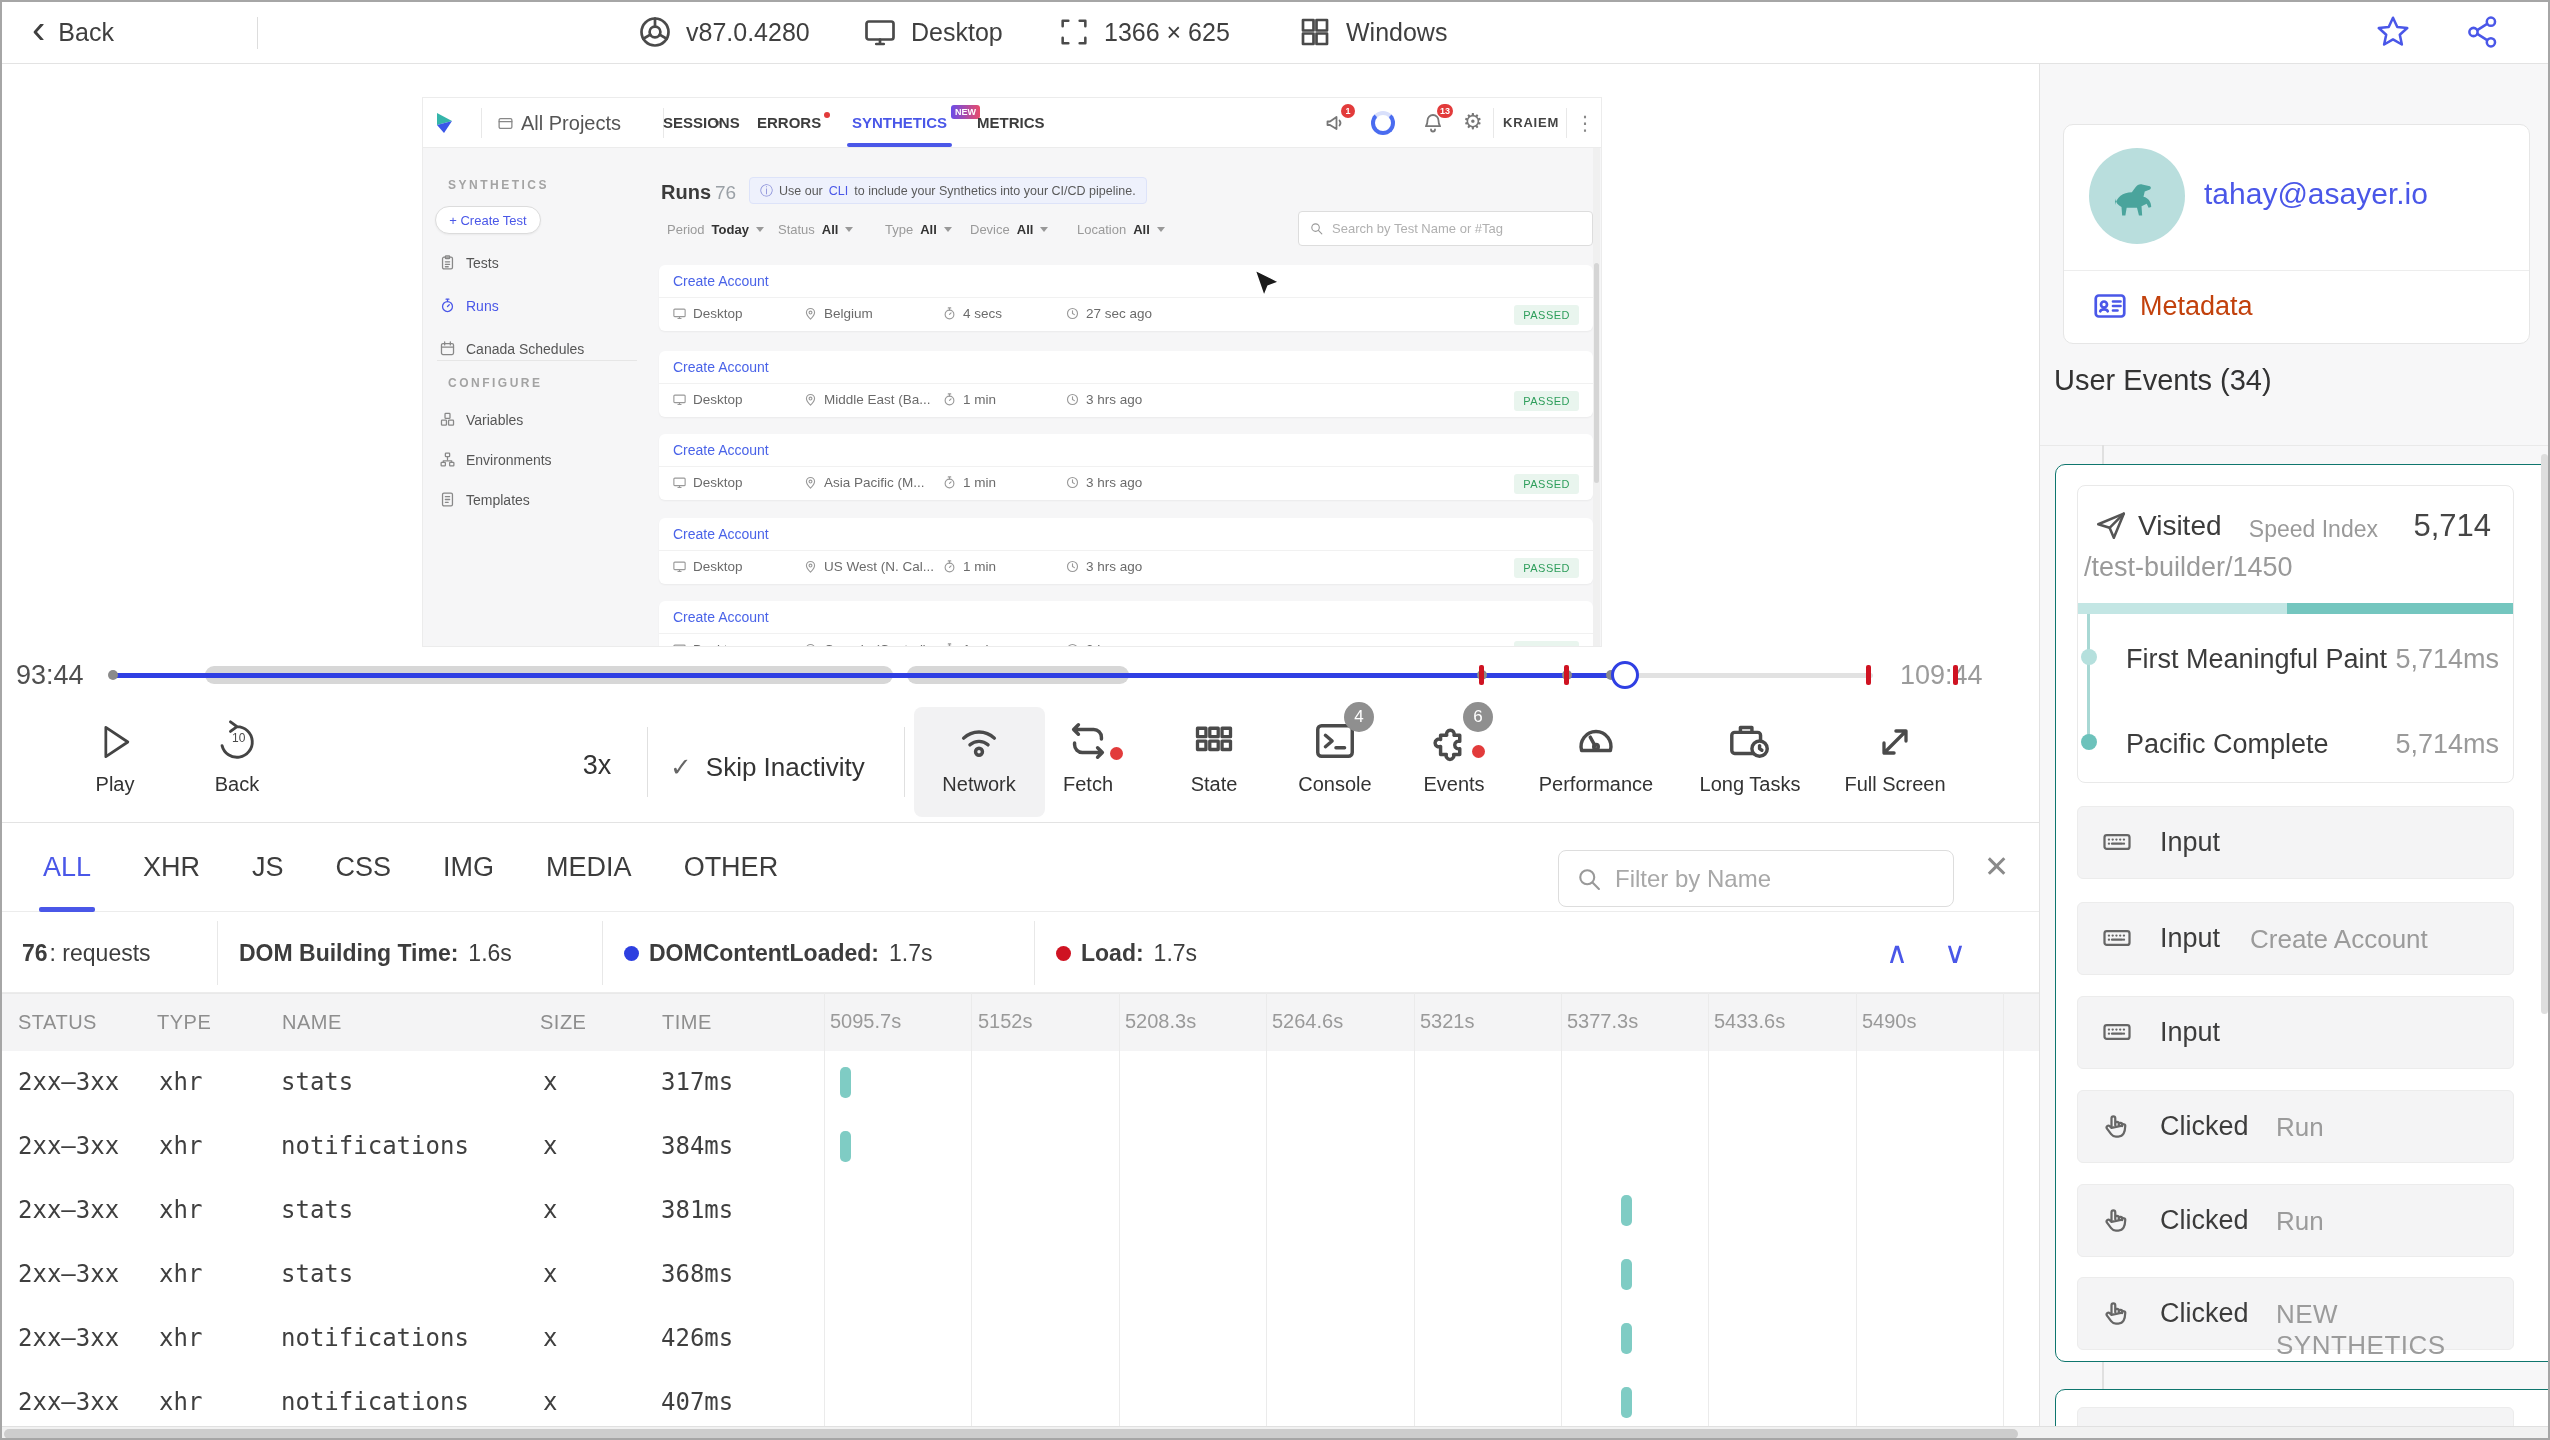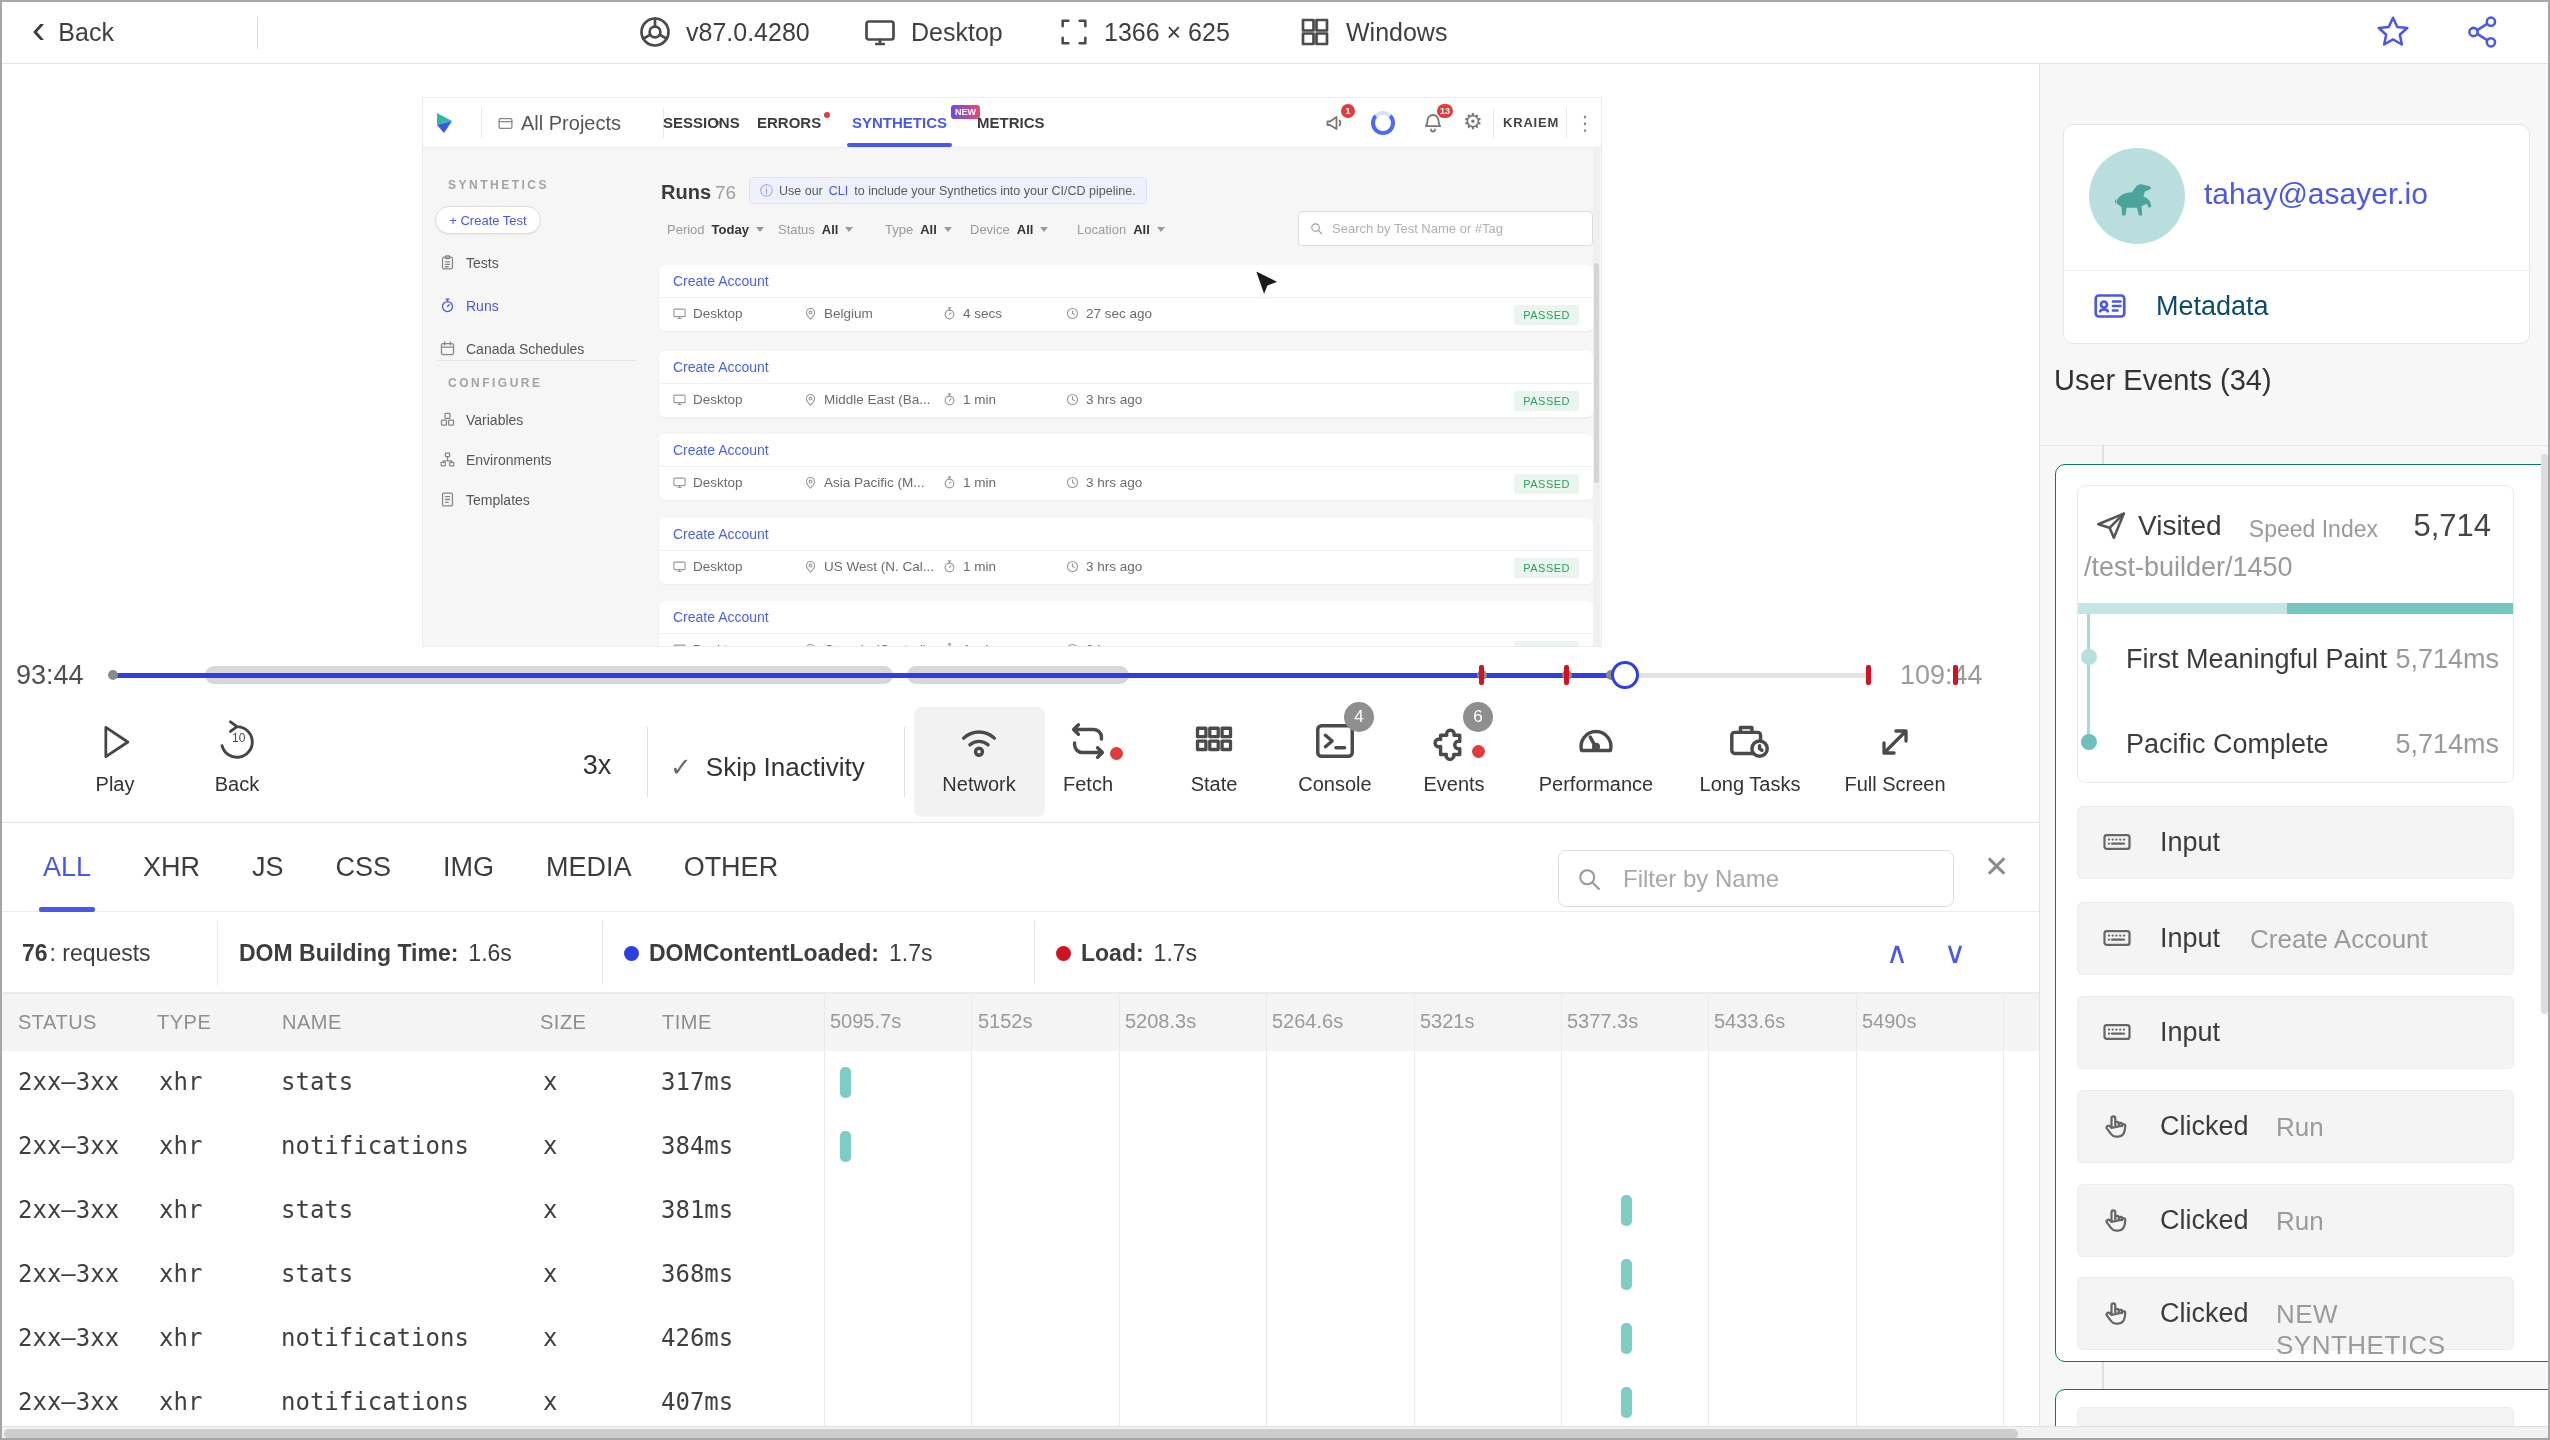--- a/index.html
+++ b/index.html
@@ -102,21 +102,21 @@
   .b10{position:absolute;left:18px;top:19px;font-size:12px;color:#4a4a4a}
 
   
   .npanel{position:absolute;left:0;top:821px;width:2037px;height:603px;background:#fff}
   .tabsrow{position:absolute;left:0;top:0;width:100%;height:89px;border-bottom:1px solid #ececec}
   .ntabs{position:absolute;left:41px;top:0;height:89px;display:flex;align-items:center;gap:52px}
   .ntab{position:relative;height:89px;display:flex;align-items:center;font-size:27px;color:#3d3d3d}
   .ntab.active{color:#4a57e8}
   .ntab.active::after{content:'';position:absolute;left:-4px;right:-4px;bottom:0;height:5px;background:#4a57e8;border-radius:2px}
   .nfilter{position:absolute;left:1556px;top:27px;width:396px;height:57px;border:1px solid #ddd;border-radius:8px;
-           display:flex;align-items:center;gap:20px;padding:0 16px;background:#fff}
+           display:flex;align-items:center;gap:12px;padding:0 16px;background:#fff}
   .nfilter input{border:none;outline:none;flex:1;font-size:24px;color:#555;background:transparent;font-family:"Liberation Sans",sans-serif}
   .nfilter input::placeholder{color:#a8a8a8}
   .nclose{position:absolute;left:1982px;top:26px;font-size:30px;color:#8a8a8a}
 
   .statsrow{position:absolute;left:0;top:90px;width:100%;height:80px;border-bottom:1px solid #ececec;font-size:23px;color:#3d3d3d}
   .seg{position:absolute;top:0;height:80px;display:flex;align-items:center;gap:10px}
   .seg b{font-weight:700}
   .sdiv{position:absolute;top:8px;height:64px;border-left:1px solid #e8e8e8}
   .dot{width:15px;height:15px;border-radius:50%}
   .navbtn{position:absolute;top:22px;font-size:30px;color:#4a57e8}
@@ -133,21 +133,21 @@
   .c-status{left:16px}.c-type{left:157px}.c-name{left:279px}.c-size{left:541px}.c-time{left:659px}
   .wf-cell{position:absolute;left:822px;top:0;width:1215px;height:64px}
   .wf-bar{position:absolute;top:16px;width:11px;height:31px;border-radius:5px;background:#7fccc4}
 
   
   .usidebar{position:absolute;left:2037px;top:62px;width:513px;height:1378px;background:#f7f7f8;border-left:1px solid #e2e2e2;overflow:hidden}
   .ucard{position:absolute;left:23px;top:60px;width:467px;height:220px;background:#fff;border:1px solid #e6e6e6;border-radius:10px}
   .avatar{position:absolute;left:25px;top:23px;width:96px;height:96px;border-radius:50%;background:#b9dedd;display:flex;align-items:center;justify-content:center}
   .uemail{position:absolute;left:140px;top:52px;font-size:30px;color:#4a57e8}
   .ucard-div{position:absolute;left:0;right:0;top:145px;border-top:1px solid #ededed}
-  .meta{position:absolute;left:28px;top:163px;display:flex;align-items:center;gap:28px;font-size:27px;color:#0c4a6e}
+  .meta{position:absolute;left:28px;top:163px;display:flex;align-items:center;gap:12px;font-size:27px;color:#c2410c}
   .uev-title{position:absolute;left:14px;top:300px;font-size:29px;color:#333}
   .side-div{position:absolute;left:0;right:0;top:381px;border-top:1px solid #e9e9e9}
   .conn{position:absolute;left:62px;width:2px;background:#e0e0e0}
   .egroup{position:absolute;left:15px;width:552px;background:#fff;border:1px solid #0f766e;border-radius:10px}
   .vcard{position:absolute;left:21px;top:20px;width:437px;height:298px;background:#fff;border:1px solid #e9e9e9;border-radius:8px;overflow:hidden}
   .v-title{position:absolute;left:60px;top:24px;font-size:28px;color:#3c3c3c}
   .v-si-label{position:absolute;right:135px;top:30px;font-size:23px;color:#9a9a9a}
   .v-si-val{position:absolute;right:22px;top:22px;font-size:31px;color:#454545}
   .v-url{position:absolute;left:6px;top:66px;font-size:27px;color:#9a9a9a}
   .speed-bar{position:absolute;left:0;top:117px;width:100%;height:11px;background:#74c6bf}

